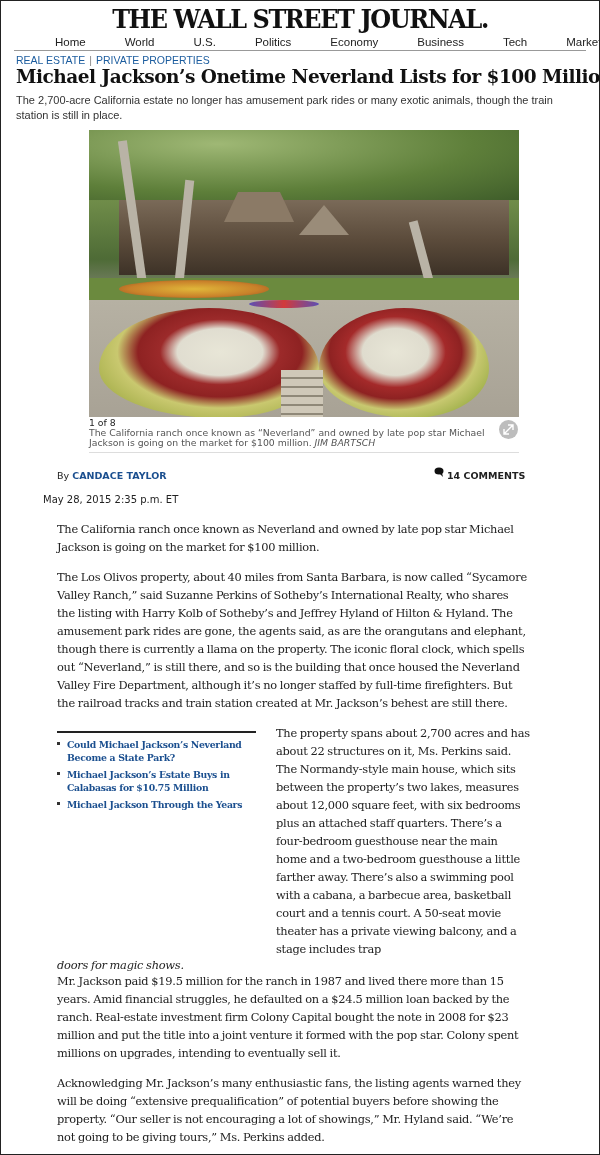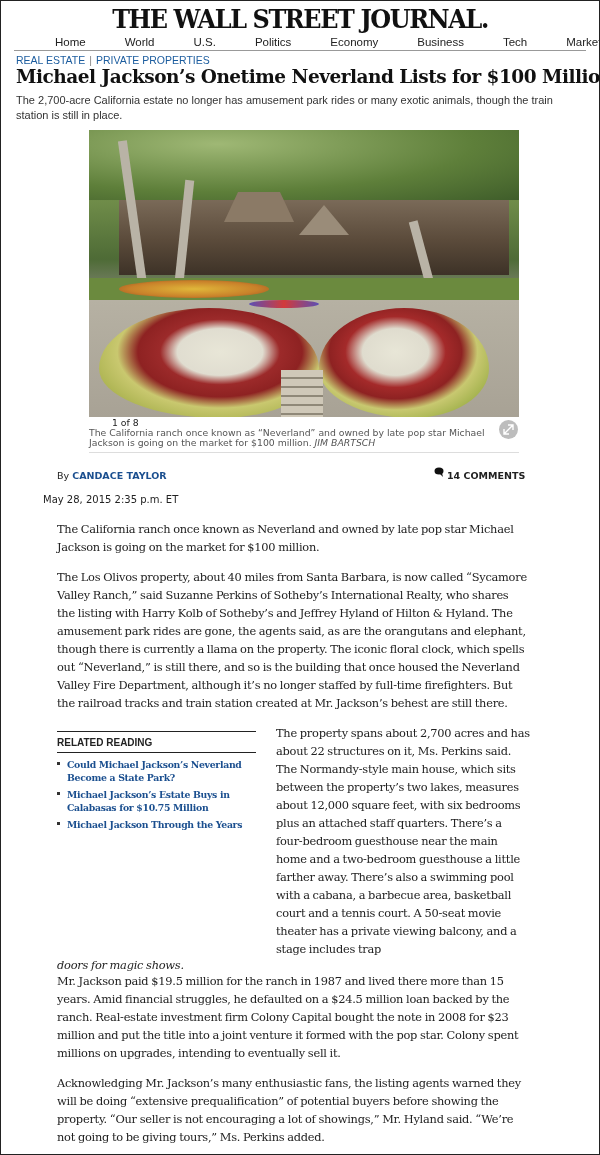--- a/index.html
+++ b/index.html
@@ -62,21 +62,21 @@
   .photo .yellowbed { position:absolute; left:30px; top:150px; width:150px; height:18px; border-radius:50%;
     background: radial-gradient(ellipse, #e0b73a 0%, #c9812a 60%, #8d4a1f 100%); }
   .photo .redbed { position:absolute; left:160px; top:170px; width:70px; height:8px; border-radius:50%;
     background: linear-gradient(90deg,#5c4fb4,#d23b3b,#5c4fb4); }
   .photo .steps { position:absolute; left:192px; top:240px; width:42px; height:47px;
     background: repeating-linear-gradient(180deg,#cfc8b8 0 7px,#8f8878 7px 9px); }
   .caption {
     position: absolute; top: 418px; left: 89px; width: 400px;
     font-family: "DejaVu Sans", sans-serif; font-size: 9.3px; line-height: 10px; color: #555;
   }
-  .caption .count { color: #222; margin-left: 23px; }
+  .caption .count { color: #222; }
   .caption .credit { font-style: italic; }
   .expand-btn {
     position: absolute; top: 420px; left: 499px; width: 19px; height: 19px; border-radius: 50%;
     background: #bdbdbd; cursor: pointer;
   }
   .expand-btn svg { position:absolute; left:4px; top:4px; }
   .caprule { position: absolute; top: 452px; left: 89px; width: 430px; height: 1px; background: #ddd; }
   .byline {
     position: absolute; top: 470px; left: 57px; font-family: "DejaVu Sans", sans-serif; font-size: 9.5px; color: #222;
   }
@@ -185,21 +185,20 @@
   </svg>
   <span style="margin-top:3px;">14 COMMENTS</span>
 </div>
 <div class="dateline">May 28, 2015 2:35 p.m. ET</div>
 
 <p class="body p p1">The California ranch once known as Neverland and owned by late pop star Michael Jackson is going on the market for $100 million.</p>
 <p class="body p p2">The Los Olivos property, about 40 miles from Santa Barbara, is now called “Sycamore Valley Ranch,” said Suzanne Perkins of Sotheby’s International Realty, who shares the listing with Harry Kolb of Sotheby’s  and Jeffrey Hyland of Hilton &amp; Hyland. The amusement park rides are gone, the agents said, as are the orangutans and elephant, though there is currently a llama on the property. The iconic floral clock, which spells out “Neverland,” is still there, and so is the building that once housed the Neverland Valley Fire Department, although it’s no longer staffed by full-time firefighters. But the railroad tracks and train station created at Mr. Jackson’s behest are still there.</p>
 
 <div class="related">
   <div class="rule-top"></div>
-  <div class="title">RELATED READING</div>
   <div class="rule-mid"></div>
   <ul>
     <li>Could Michael Jackson’s Neverland Become a State Park?</li>
     <li>Michael Jackson’s Estate Buys in Calabasas for $10.75 Million</li>
     <li>Michael Jackson Through the Years</li>
   </ul>
 </div>
 
 <p class="body p p3">The property spans about 2,700 acres and has about 22 structures on it, Ms. Perkins said. The Normandy-style main house, which sits between the property’s two lakes, measures about 12,000 square feet, with six bedrooms plus an attached staff quarters. There’s a four-bedroom guesthouse near the main home and a two-bedroom guesthouse a little farther away. There’s also a swimming pool with a cabana, a barbecue area, basketball court and a tennis court. A 50-seat movie theater has a private viewing balcony, and a stage includes trap</p>
 <p class="body p p3tail">doors for magic shows.</p>

